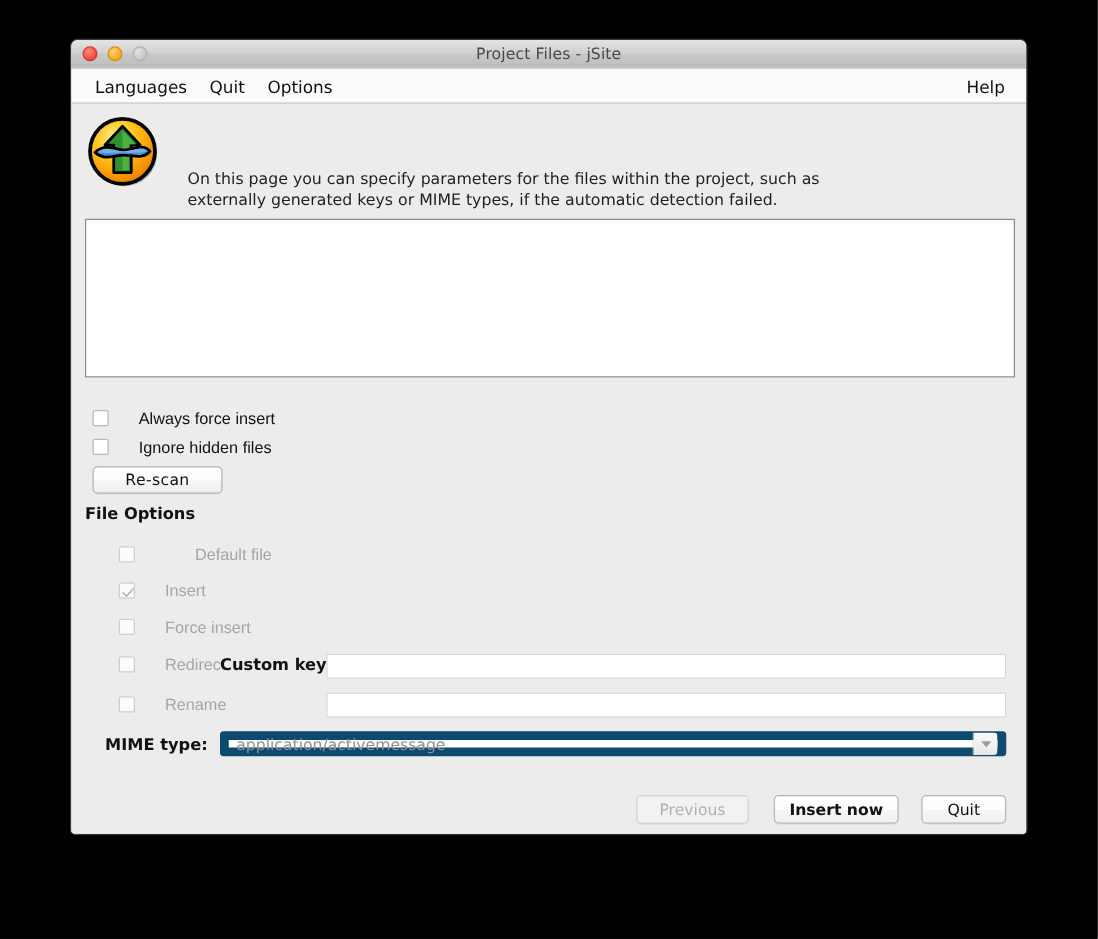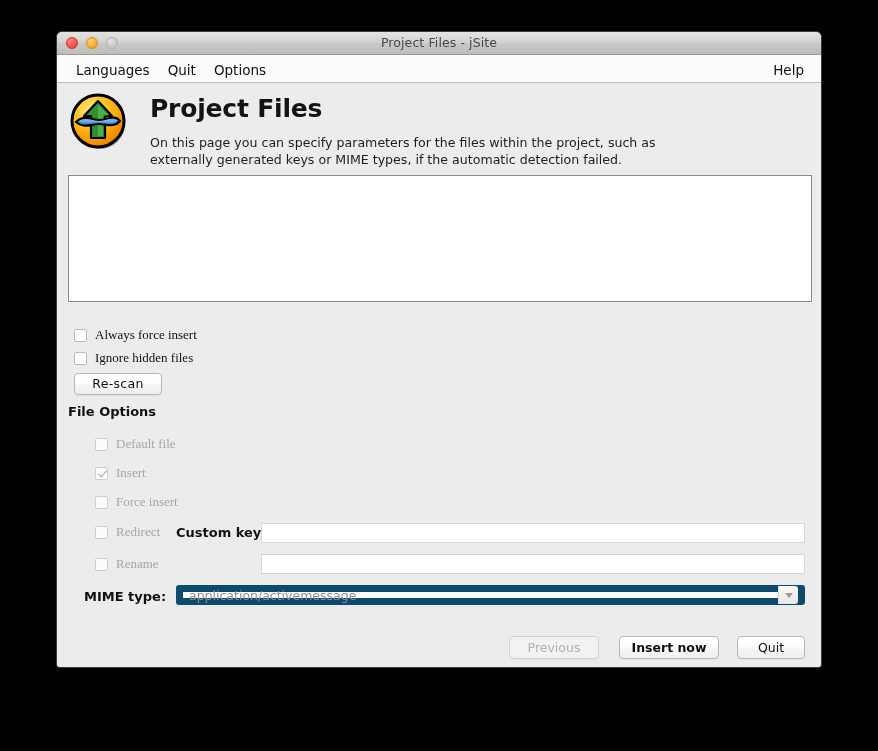--- a/index.html
+++ b/index.html
@@ -166,25 +166,25 @@
     position: absolute;
     left: 3.5px;
     top: 0.5px;
     width: 4px;
     height: 8px;
     border: solid #a6a6a6;
     border-width: 0 1.6px 1.6px 0;
     transform: rotate(42deg);
   }
   .cblabel {
-    margin-left: 8px;
+    margin-left: 24px;
     font-size: 13px;
     color: #121212;
     white-space: nowrap;
-    font-family: Liberation Serif, serif;
+    font-family: Liberation Sans, sans-serif;
   }
   .cblabel.disabled { color: #a5a5a5; }
 
   
   .btn {
     background: linear-gradient(to bottom, #ffffff 0%, #fdfdfd 48%, #f6f6f6 52%, #efefef 100%);
     border: 1px solid #b6b6b6;
     border-radius: 4px;
     font-size: 12.5px;
     color: #111111;
@@ -194,38 +194,38 @@
     font-family: "DejaVu Sans", sans-serif;
     box-shadow: 0 1px 0 rgba(0,0,0,0.04);
   }
   .btn.disabled { color: #b0b0b0; border-color: #d3d3d3; background: #f2f2f2; }
   .btn.default { font-weight: bold; }
 
   #btn-rescan {
     position: absolute;
     left: 17px;
     top: 290px;
-    width: 88px;
+    width: 104px;
     height: 22px;
     line-height: 20px;
     letter-spacing: 0.3px;
   }
 
   
   #file-options-title {
     position: absolute;
     left: 11px;
     top: 321px;
     font-size: 13px;
     font-weight: bold;
     color: #111111;
     font-family: "DejaVu Sans", sans-serif;
   }
 
-  #cb-default  { left: 38px; top: 353px; }
+  #cb-default  { left: 38px; top: 353px; gap: 24px; }
   #cb-insert   { left: 38px; top: 382px; }
   #cb-force    { left: 38px; top: 411px; }
   #cb-redirect { left: 38px; top: 441px; }
   #cb-rename   { left: 38px; top: 473px; }
 
   #lbl-customkey {
     position: absolute;
     left: 119px;
     top: 442px;
     font-size: 13px;
@@ -362,21 +362,20 @@
             <ellipse cx="31.5" cy="33" rx="26" ry="26" fill="#000" opacity="0.30"></ellipse>
             <circle cx="30" cy="31" r="26" fill="url(#ballGrad)" stroke="#000000" stroke-width="3"></circle>
 
             <path d="M30 11 L44 26 L37 26 L37 48 L23 48 L23 26 L16 26 Z" fill="#2f9130" stroke="#000000" stroke-width="2.2" stroke-linejoin="round"></path>
             <path d="M30 14.5 L40.5 25.5 L35 25.5 L35 46 L30 46 Z" fill="#58bb4c" opacity="0.75"></path>
 
             <path d="M8 32 C16 24 24 30 31 30 C39 30 46 24 52 31 C46 38 38 34 31 34 C23 34 16 39 8 32 Z" fill="#4a90d9" stroke="#000000" stroke-width="2.2" stroke-linejoin="round"></path>
             <path d="M10 31.6 C17 26 24 31 31 31 C38 31 45 26 50 31 C44 33 38 32 31 32 C23 32 17 33 10 31.6 Z" fill="#7fb8ea" opacity="0.8"></path>
           </svg>
         </div>
-        <div id="page-title">Project Files</div>
         <div class="page-desc-line" id="page-desc-1">On this page you can specify parameters for the files within the project, such as</div>
         <div class="page-desc-line" id="page-desc-2">externally generated keys or MIME types, if the automatic detection failed.</div>
       </div>
 
       <div id="file-list"></div>
 
       <div class="cbrow" id="cb-always">
         <div class="cbox"></div>
         <div class="cblabel">Always force insert</div>
       </div>

